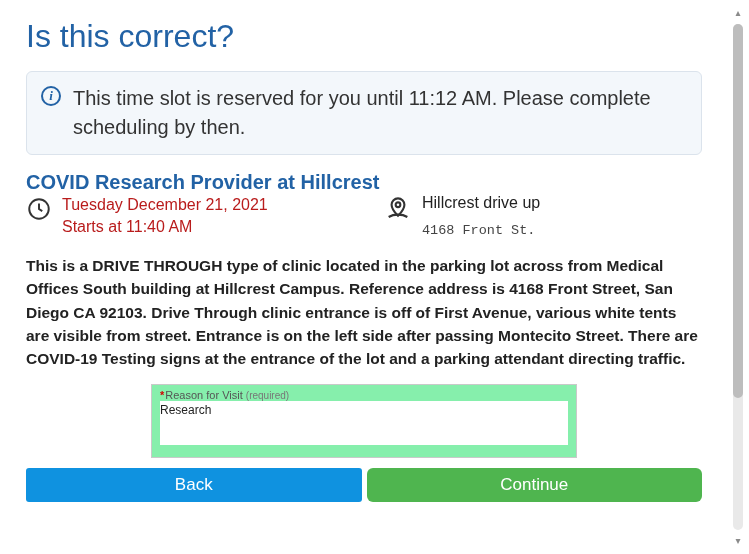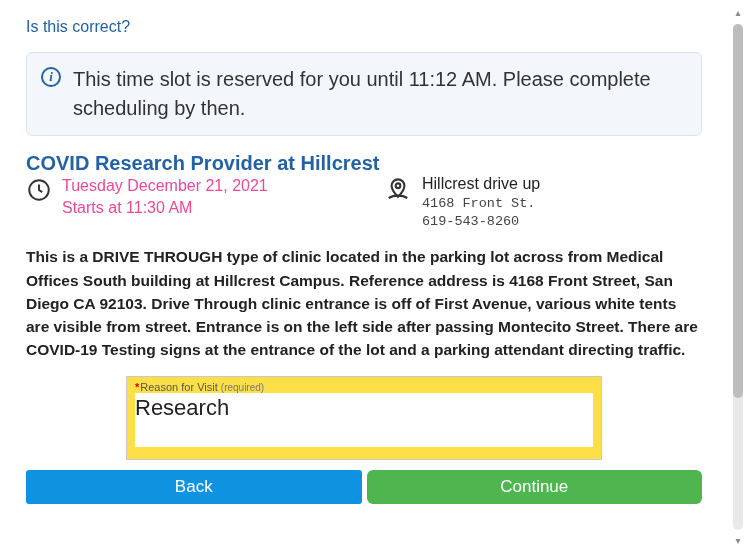--- a/index.html
+++ b/index.html
@@ -12,21 +12,21 @@
       position: relative;
     }
     .scroll-area {
       width: 720px;
       height: 554px;
       overflow-y: auto;
       padding: 0 0 40px 0;
     }
     .page-title {
       color: #2262a5;
-      font-size: 16px;
+      font-size: 32px;
       font-weight: 500;
       padding: 18px 0 12px 26px;
     }
     .card {
       margin: 4px 18px 0 26px;
     }
     .alert {
       display: flex;
       align-items: flex-start;
       background: #f3f7fb;
@@ -83,71 +83,71 @@
       height: 26px;
       stroke: #333;
       fill: none;
       stroke-width: 1.8;
     }
     .icon-loc svg {
       width: 28px;
       height: 28px;
     }
     .info-main {
-      color: #ec4899;
+      color: #b91c1c;
       font-size: 16px;
       line-height: 1.35;
     }
     .info-sub {
       color: #444;
       font-size: 13.5px;
       line-height: 1.35;
       font-family: Liberation Mono, monospace;
     }
     .info-heading {
       color: #222;
       font-size: 16px;
-      margin-bottom: 2px;
+      margin-bottom: 10px;
     }
     .description {
       color: #222;
       font-size: 15.5px;
       line-height: 1.5;
       margin-bottom: 14px;
       font-weight: bold;
     }
     .form-wrap {
       display: flex;
       justify-content: center;
       margin-bottom: 10px;
     }
     .field-box {
       border: 1px solid #c9c9c9;
-      width: 476px;
+      width: 426px;
       position: relative;
       padding: 4px 8px 8px 8px;
-      background: #fde047;
+      background: #86efac;
     }
     .field-label {
       font-size: 11px;
       color: #555;
     }
     .field-label .req {
       color: #d40000;
       font-weight: bold;
       margin-right: 1px;
     }
     .field-label .req-word {
       font-size: 10px;
       color: #777;
     }
     .field-input {
       border: none;
       outline: none;
-      font-size: 22px;
+      font-size: 12px;
       color: #222;
       width: 100%;
       padding-top: 2px;
       min-height: 44px;
       resize: none;
       font-family: inherit;
     }
     .button-row {
       display: flex;
       gap: 5px;
@@ -213,36 +213,35 @@
     <div class="info-row">
       <div class="info-col">
         <div class="icon-wrap">
           <svg viewBox="0 0 24 24">
               <circle cx="12" cy="12" r="9"></circle>
               <path d="M12 7v5l3 2"></path>
             </svg>
         </div>
         <div>
           <div class="info-main">Tuesday December 21, 2021</div>
-          <div class="info-main">Starts at 11:30 AM</div>
+          <div class="info-main">Starts at 11:40 AM</div>
         </div>
       </div>
 
       <div class="info-col">
         <div class="icon-wrap icon-loc">
           <svg viewBox="0 0 24 24">
             <path d="M12 2c-3 0-5.5 2.4-5.5 5.5 0 4 5.5 9.5 5.5 9.5s5.5-5.5 5.5-9.5C17.5 4.4 15 2 12 2z"></path>
             <circle cx="12" cy="7.5" r="2"></circle>
             <path d="M4 18c2-1.2 5-2 8-2s6 .8 8 2"></path>
           </svg>
         </div>
         <div>
           <div class="info-heading">Hillcrest drive up</div>
           <div class="info-sub">4168 Front St.</div>
-          <div class="info-sub">619-543-8260</div>
         </div>
       </div>
     </div>
 
     <div class="description">This is a DRIVE THROUGH type of clinic located in the parking lot across from Medical Offices South building at Hillcrest Campus. Reference address is 4168 Front Street, San Diego CA 92103. Drive Through clinic entrance is off of First Avenue, various white tents are visible from street. Entrance is on the left side after passing Montecito Street. There are COVID-19 Testing signs at the entrance of the lot and a parking attendant directing traffic.</div>
 
     <div class="form-wrap">
       <div class="field-box">
         <div class="field-label">
           <span class="req">*</span><span>Reason for Visit</span>

